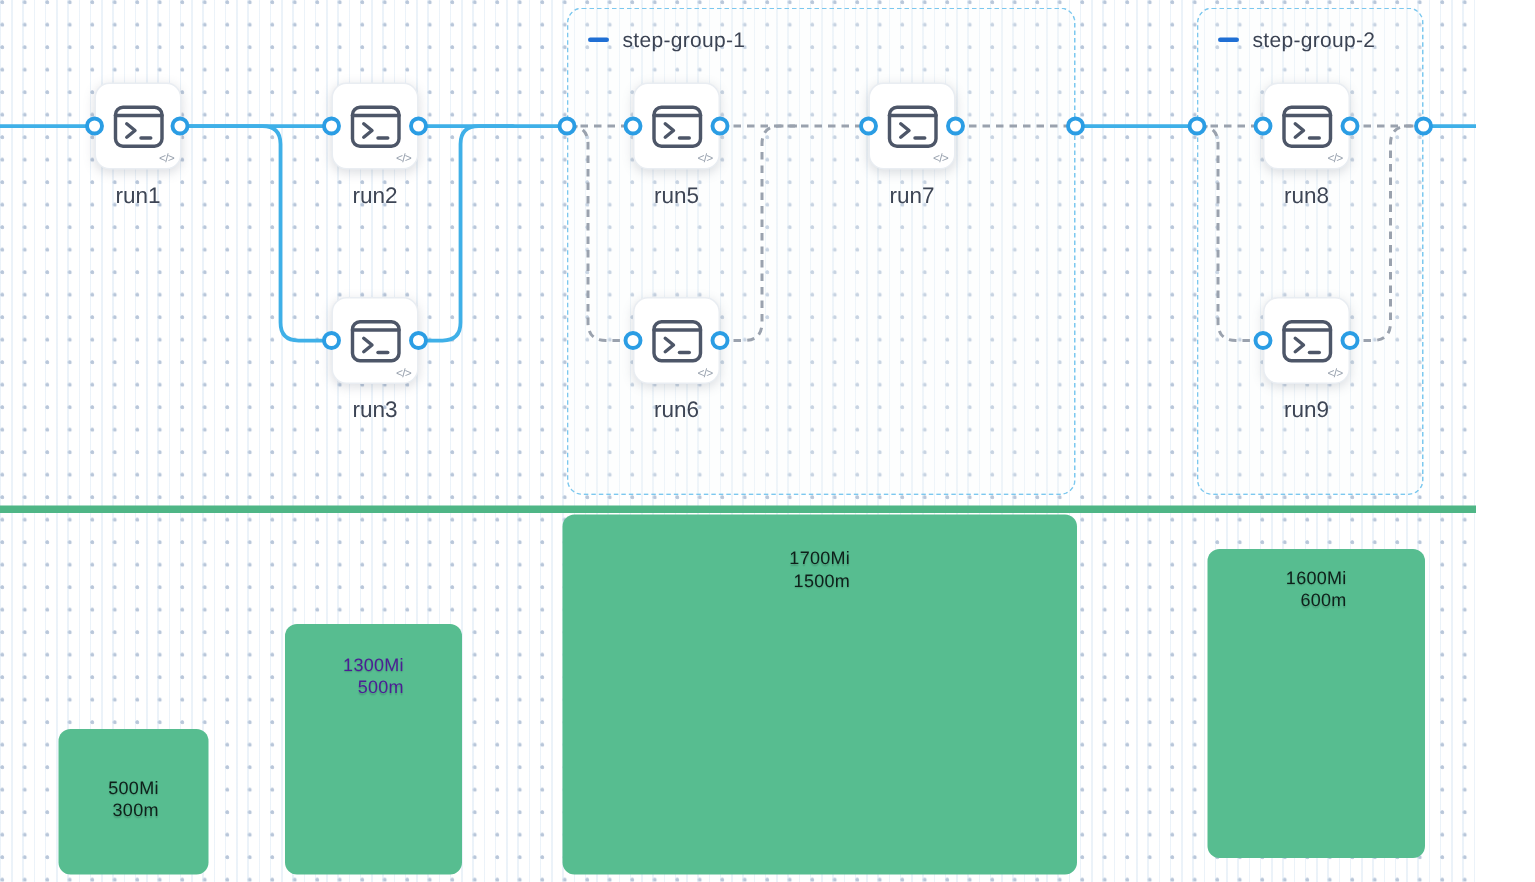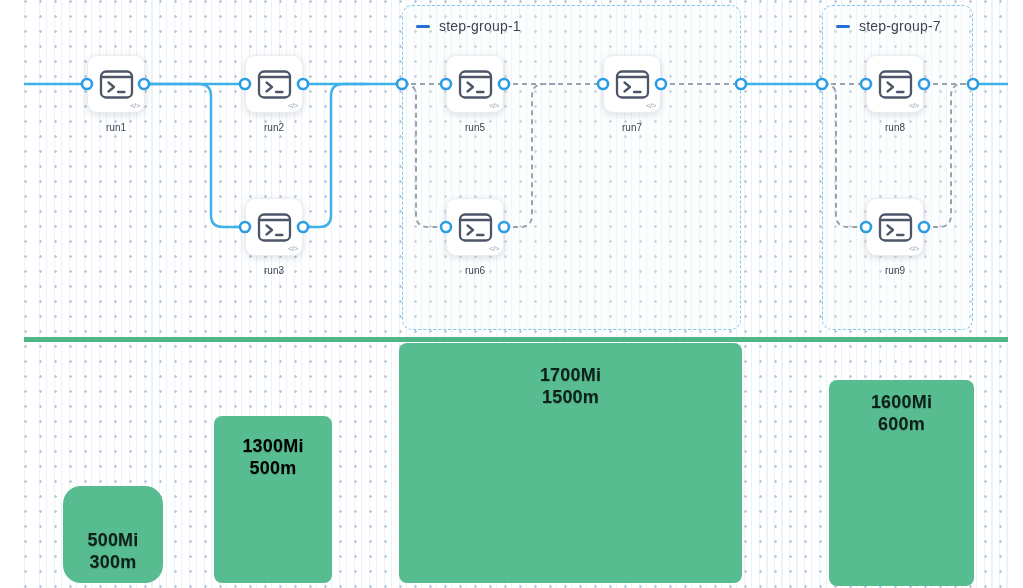--- a/index.html
+++ b/index.html
@@ -4,21 +4,20 @@
 <style>
   html,body{margin:0;padding:0;background:#fff;}
   .canvas{
     position:relative;width:984px;height:588px;overflow:hidden;
     font-family:"Liberation Sans",sans-serif;
     background-color:#ffffff;
     background-image:
       repeating-linear-gradient(90deg, rgba(190,214,236,.30) 0, rgba(190,214,236,.30) 1px, transparent 1px, transparent 7.5px),
       radial-gradient(circle at 1.5px 1.5px, #b9c7da 1.1px, rgba(0,0,0,0) 1.5px);
     background-size:auto, 15px 15px;
-    margin-left:24px;
   }
   svg.layer{position:absolute;left:0;top:0;width:1023px;height:588px;pointer-events:none;}
   #edge-layer{z-index:2;}
   #port-layer{z-index:4;}
   .e-solid{fill:none;stroke:var(--edge-solid);stroke-width:2.5px;stroke-linecap:round;}
   .e-dash{fill:none;stroke:var(--edge-dash);stroke-width:2px;stroke-dasharray:5 4;stroke-linecap:butt;}
   .port{fill:#ffffff;stroke:var(--port-ring);stroke-width:2.6px;}
   .group-box{
     position:absolute;z-index:1;border:1.5px dashed var(--group-border);
     border-radius:10px;background:rgba(247,250,252,0.25);box-sizing:border-box;
@@ -32,49 +31,49 @@
     border:1px solid #e9edf2;border-radius:10px;box-sizing:border-box;
     box-shadow:0 2px 7px rgba(95,105,125,.22);
     display:flex;align-items:center;justify-content:center;
   }
   .code-badge{
     position:absolute;right:4px;bottom:2px;font-size:8px;color:#97a0ad;
     font-family:"Liberation Sans",sans-serif;letter-spacing:-.5px;
   }
   .node-label{
     position:absolute;top:67px;left:50%;transform:translateX(-50%);
-    font-size:10px;color:#3d4555;white-space:nowrap;
+    font-size:15px;color:#3d4555;white-space:nowrap;
   }
   .term-icon{display:block;}
   .separator{position:absolute;left:0;width:1023px;height:5px;z-index:5;}
   .bar{
     position:absolute;z-index:5;border-radius:8px;box-sizing:border-box;
     display:flex;flex-direction:column;align-items:center;
   }
   .bar-text{
-    text-align:center;font-weight:700;font-size:18px;line-height:1.22;
+    text-align:right;font-weight:400;font-size:12px;line-height:1.22;
     letter-spacing:.2px;text-shadow:0 1px 1px rgba(0,0,0,.18);
   }
 </style>
 </head>
 <body>
 
 <div class="canvas">
   <div id="groups">
   <div class="group-box" style="left: 378px; top: 5px; width: 339px; height: 325px;">
     <div class="group-head">
       <span class="group-dash"></span>
       <span class="group-title">step-group-1</span>
     </div>
   </div>
 
   <div class="group-box" style="left: 798px; top: 5px; width: 151px; height: 325px;">
     <div class="group-head">
       <span class="group-dash"></span>
-      <span class="group-title">step-group-7</span>
+      <span class="group-title">step-group-2</span>
     </div>
   </div>
 </div>
   <svg class="layer" id="edge-layer">
       <path d="M 0 84 H 63" class="e-solid"></path>
       <path d="M 120 84 H 221" class="e-solid"></path>
       <path d="M 120 84 H 175 Q 187 84 187 96 V 215 Q 187 227 199 227 H 221" class="e-solid"></path>
       <path d="M 279 84 H 378" class="e-solid"></path>
       <path d="M 279 227 H 295 Q 307 227 307 215 V 96 Q 307 84 319 84 H 342" class="e-solid"></path>
       <path d="M 717 84 H 798" class="e-solid"></path>
@@ -227,41 +226,41 @@
       <circle cx="717" cy="84" r="5" class="port"></circle>
       <circle cx="798" cy="84" r="5" class="port"></circle>
       <circle cx="842" cy="84" r="5" class="port"></circle>
       <circle cx="900" cy="84" r="5" class="port"></circle>
       <circle cx="842" cy="227" r="5" class="port"></circle>
       <circle cx="900" cy="227" r="5" class="port"></circle>
       <circle cx="949" cy="84" r="5" class="port"></circle>
     </svg>
   <div class="separator" style="top: 337px; background: rgb(79, 182, 134);"></div>
   <div id="bars">
-  <div class="bar" style="left: 39px; top: 486px; width: 100px; height: 97px; padding-top: 44px; background: rgb(87, 189, 144); border-radius: 18px;">
+  <div class="bar" style="left: 39px; top: 486px; width: 100px; height: 97px; padding-top: 32px; background: rgb(87, 189, 144);">
     <div class="bar-text" style="color: rgb(14, 32, 26);">
       <div>500Mi</div>
       <div>300m</div>
     </div>
   </div>
 
   <div class="bar" style="left: 190px; top: 416px; width: 118px; height: 167px; padding-top: 20px; background: rgb(87, 189, 144);">
-    <div class="bar-text" style="color: #000000;">
+    <div class="bar-text" style="color: #4c1d95;">
       <div>1300Mi</div>
       <div>500m</div>
     </div>
   </div>
 
   <div class="bar" style="left: 375px; top: 343px; width: 343px; height: 240px; padding-top: 22px; background: rgb(87, 189, 144);">
     <div class="bar-text" style="color: rgb(14, 32, 26);">
       <div>1700Mi</div>
       <div>1500m</div>
     </div>
   </div>
 
-  <div class="bar" style="left: 805px; top: 380px; width: 145px; height: 206px; padding-top: 12px; background: rgb(87, 189, 144);">
+  <div class="bar" style="left: 805px; top: 366px; width: 145px; height: 206px; padding-top: 12px; background: rgb(87, 189, 144);">
     <div class="bar-text" style="color: rgb(14, 32, 26);">
       <div>1600Mi</div>
       <div>600m</div>
     </div>
   </div>
 </div>
 </div>
 
 </body></html>

